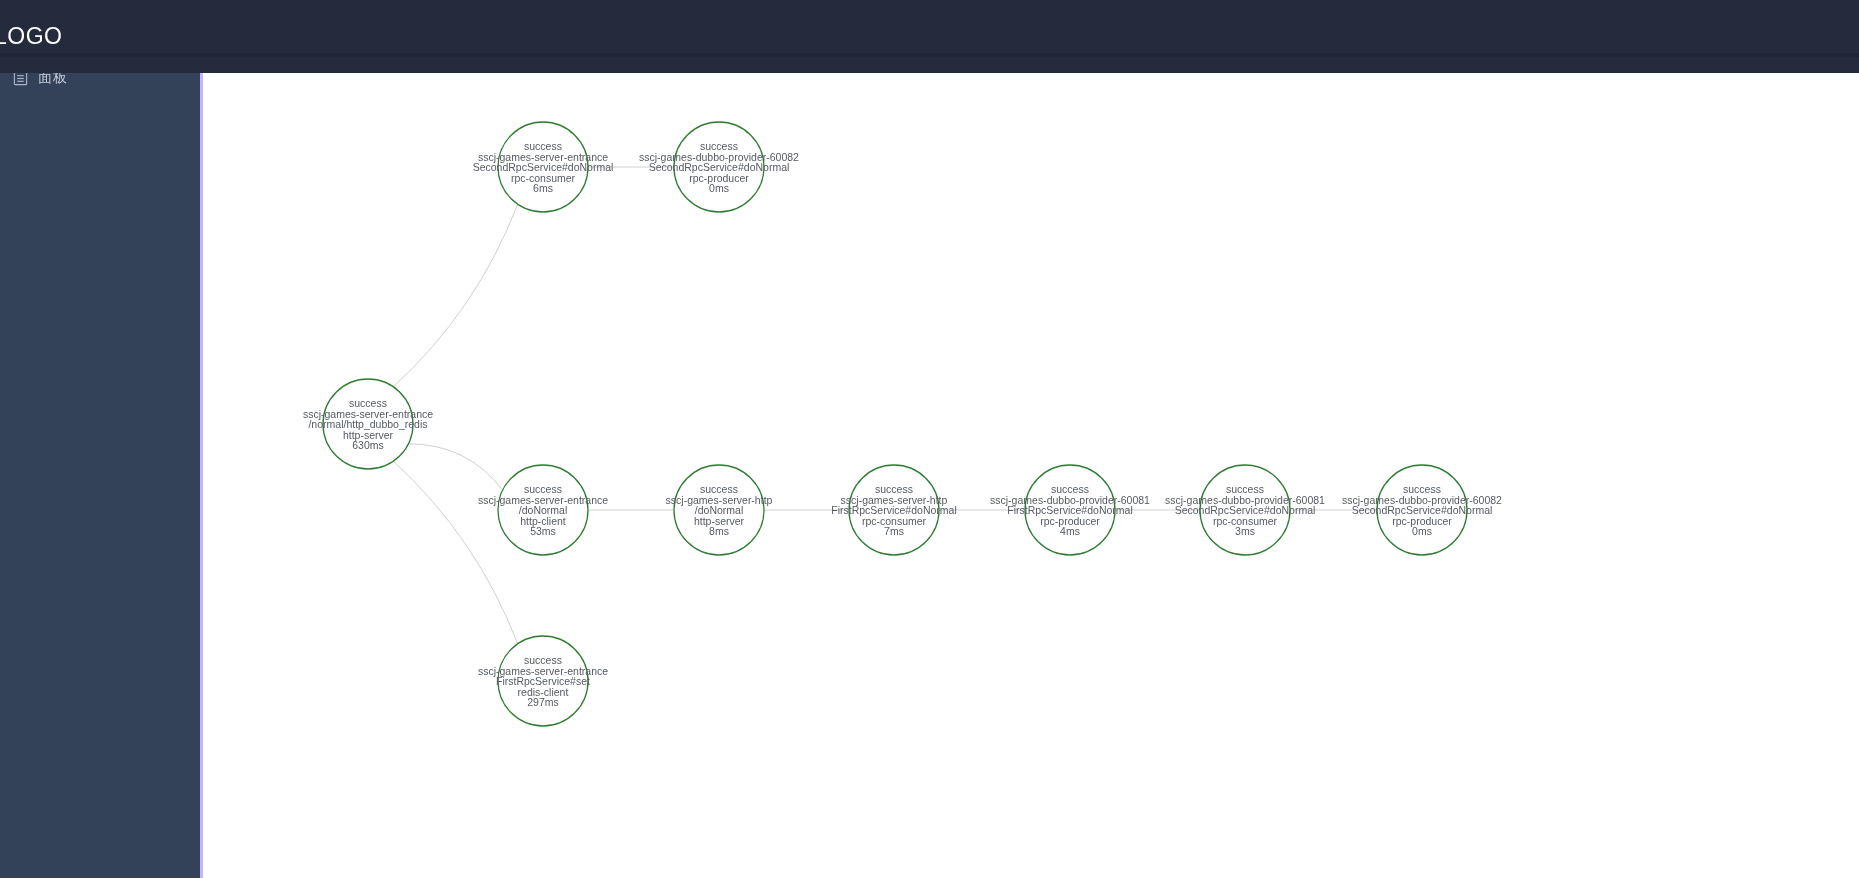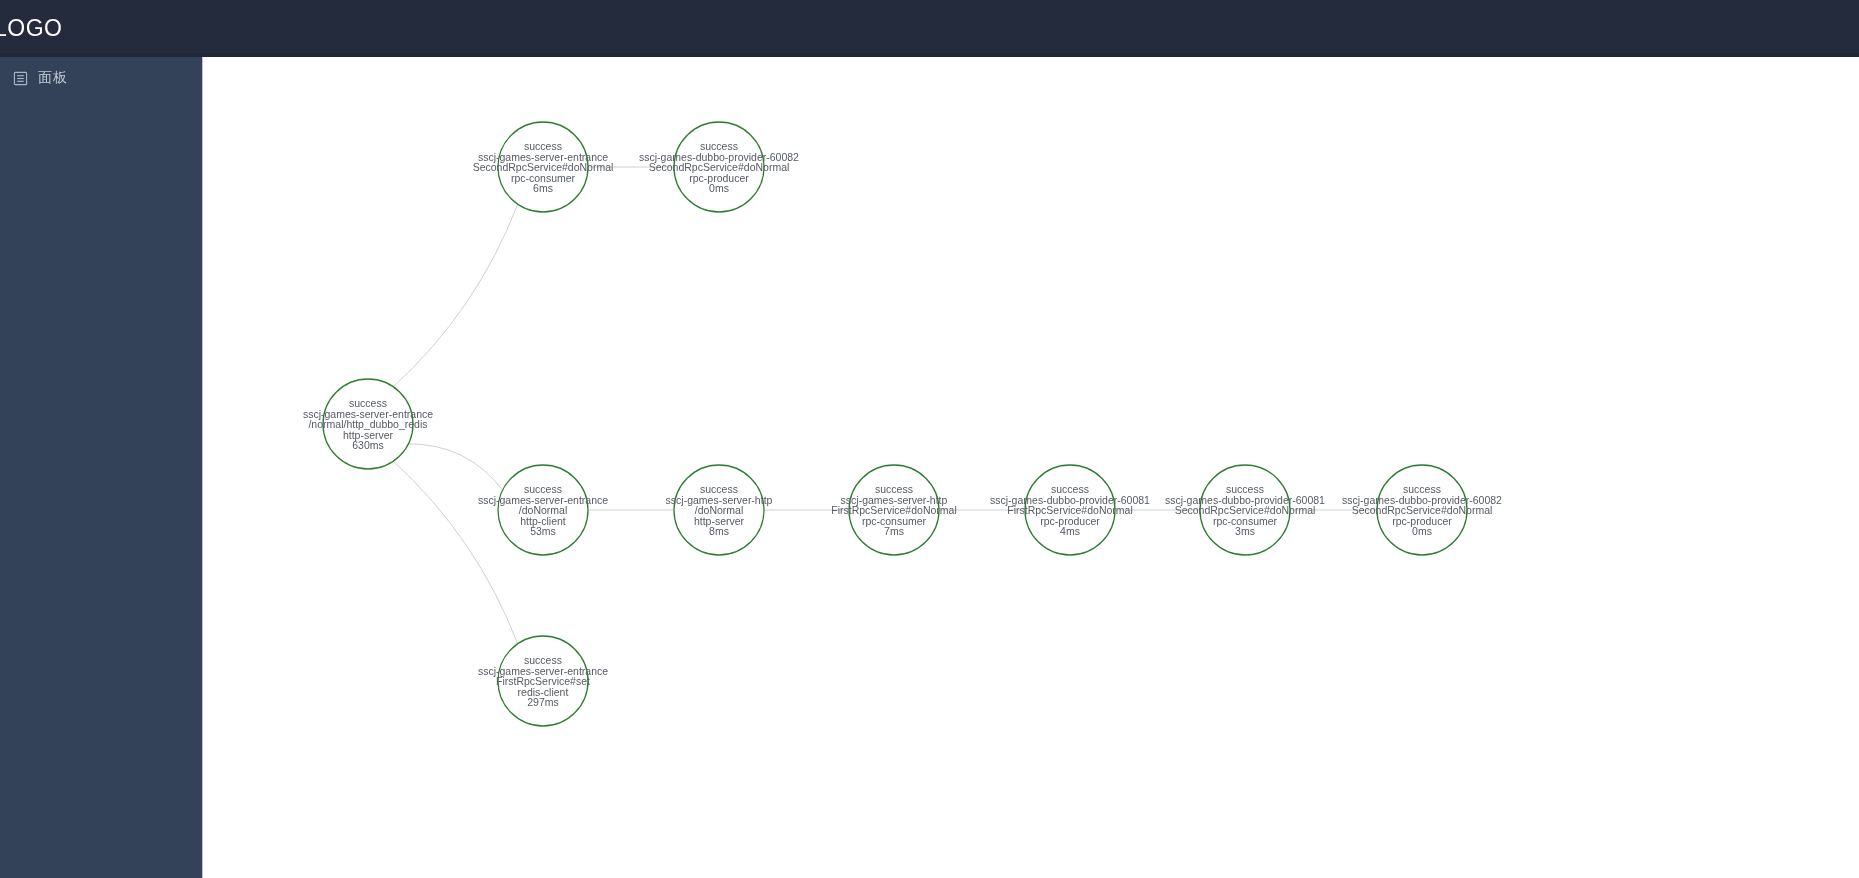--- a/index.html
+++ b/index.html
@@ -12,21 +12,21 @@
   }
   #app {
     position: relative;
     width: 1859px; height: 878px;
     overflow: hidden;
   }
   
   #header {
     position: absolute;
     top: 0; left: 0;
-    width: 1859px; height: 57px;
+    width: 1859px; height: 73px;
     background: #242b3d;
     display: flex;
     align-items: center;
     z-index: 20;
   }
   #logo {
     color: #ffffff;
     font-size: 23px;
     letter-spacing: 0.5px;
     margin-left: -6px;
@@ -38,21 +38,21 @@
     top: 53px; left: 0;
     width: 1859px; height: 4px;
     background: #1f2636;
   }
   
   #sidebar {
     position: absolute;
     top: 57px; left: 0;
     width: 203px; height: 821px;
     background: #344259;
-    border-right: 1px solid #c4b5fd;
+    border-right: 3px solid #c4b5fd;
     z-index: 15;
   }
   .side-item {
     display: flex;
     align-items: center;
     height: 42px;
     padding-left: 12px;
     color: #c3cbd8;
     font-size: 14px;
     cursor: pointer;

